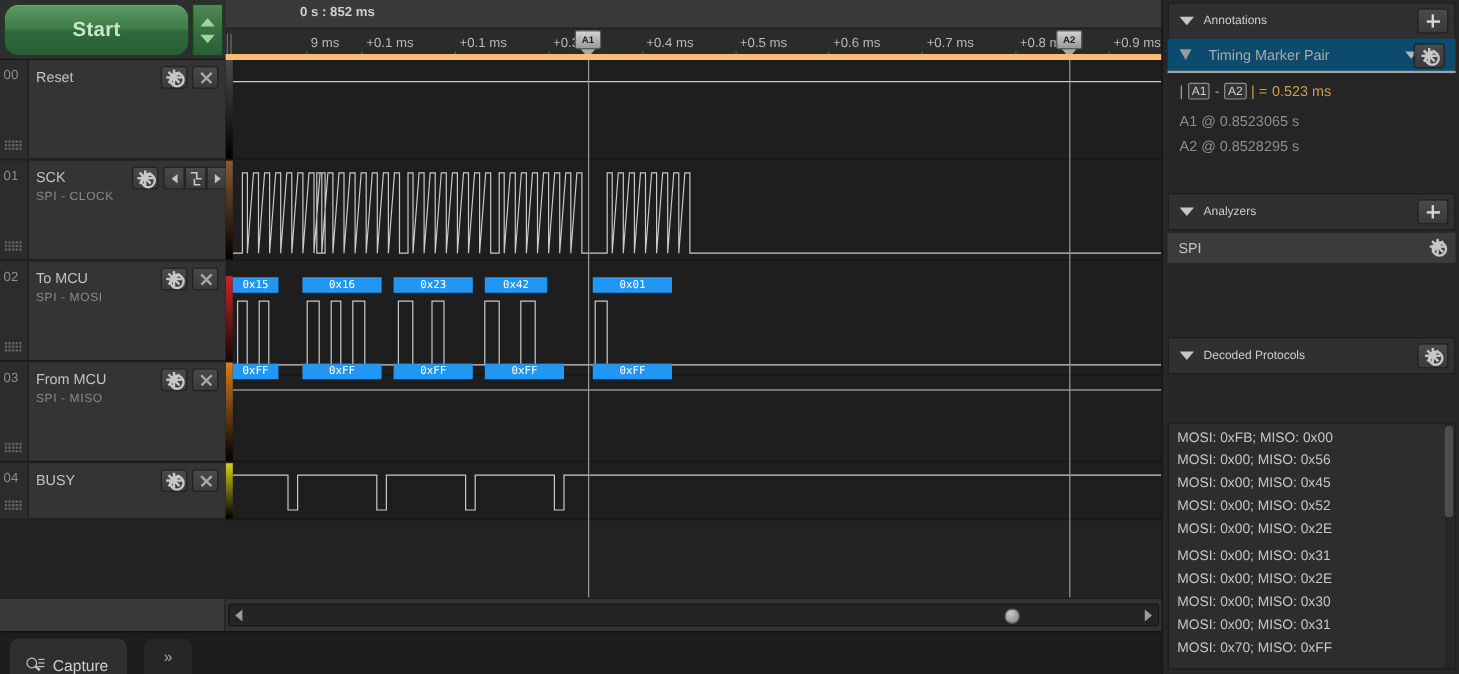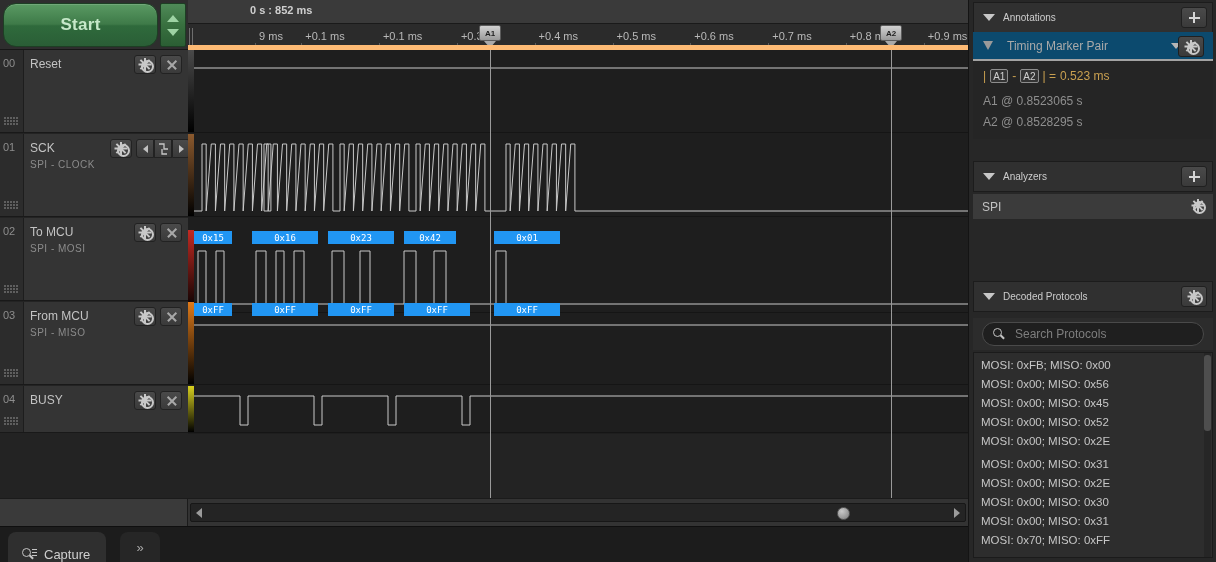--- a/index.html
+++ b/index.html
@@ -595,29 +595,20 @@
       <div class="panel-title">Decoded Protocols</div>
       <div class="gear-btn">
         <div class="gear">
             <i></i>
             <i></i>
             <i></i>
           </div>
       </div>
     </div>
 
-    <div id="search-wrap">
-      <div id="search-box">
-        <div id="search-icon" class="magnifier">
-          <div class="lens"></div>
-            <div class="handle"></div>
-        </div>
-        <div id="search-text">Search Protocols</div>
-      </div>
-    </div>
 
     <div id="proto-list">
       <div id="proto-scroll-track"></div>
       <div id="proto-scroll-thumb"></div>
     <div class="proto-row" style="top: 2px;">
           <span>MOSI: 0xFB;  MISO: 0x00</span>
         </div>
         <div class="proto-row" style="top: 21px;">
           <span>MOSI: 0x00;  MISO: 0x56</span>
         </div>

